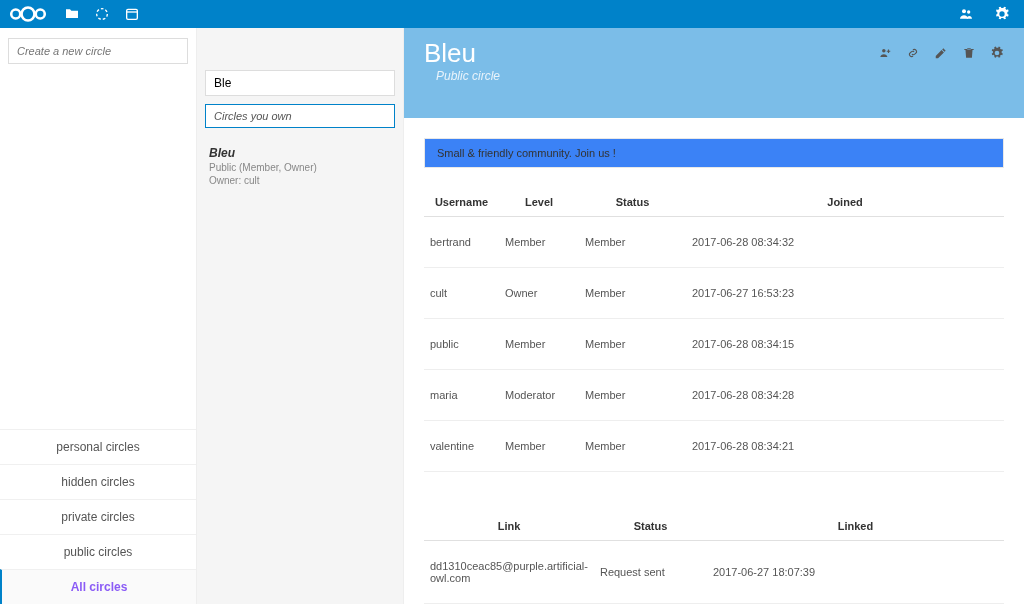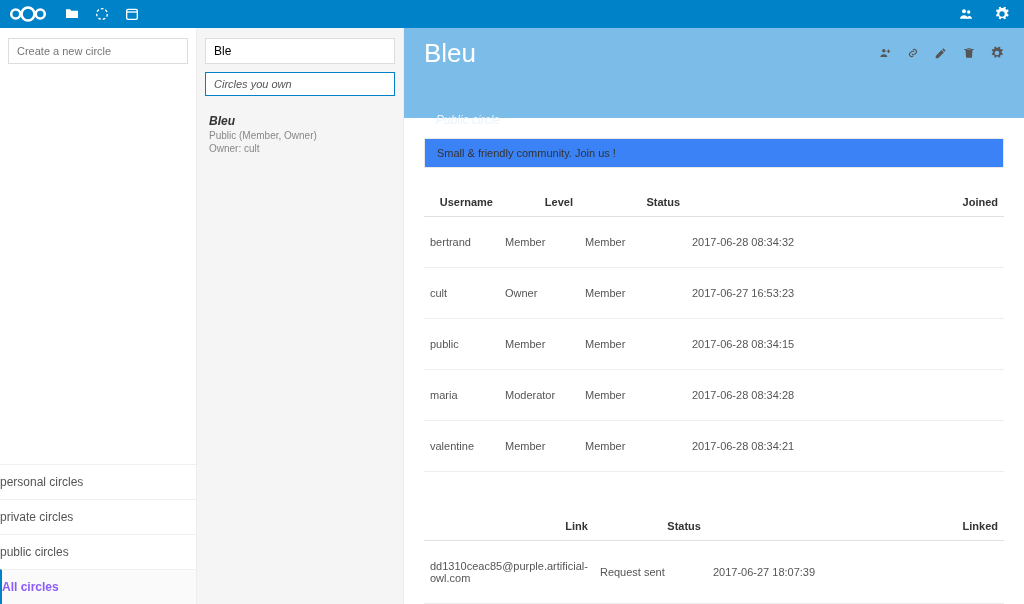--- a/index.html
+++ b/index.html
@@ -13,49 +13,49 @@
 .topicon svg { width: 16px; height: 16px; }
 .topicon.active::after { content: ''; position: absolute; bottom: -6px; left: 50%; transform: translateX(-50%); width: 0; height: 0; border-left: 6px solid transparent; border-right: 6px solid transparent; border-bottom: 6px solid #fff; }
 .topbar-right { display: flex; align-items: center; gap: 8px; }
 
 
 .layout { display: flex; height: calc(604px - 28px); }
 
 
 .sidebar-left { width: 197px; background: #fff; border-right: 1px solid #eee; display: flex; flex-direction: column; }
 .create-wrap { padding: 10px 8px; }
-.create-input { width: 100%; height: 26px; border: 1px solid #ddd; padding: 0 8px; font-size: 11px; color: #999; }
+.create-input { width: 100%; height: 26px; border: 1px solid #ddd; padding: 0 8px; font-size: 11px; color: #999; font-style: italic; }
 .nav-spacer { flex: 1; }
 .nav-list { }
-.nav-item { padding: 10px 0; font-size: 12px; color: #555; cursor: pointer; border-top: 1px solid #f0f0f0; }
+.nav-item { padding: 10px 16px; font-size: 12px; color: #555; cursor: pointer; border-top: 1px solid #f0f0f0; text-align: center; }
 .nav-item.active { font-weight: bold; color: #8b5cf6; border-left: 2px solid #0082c9; background: #fafafa; }
 
 
 .sidebar-mid { width: 207px; background: #f5f5f5; border-right: 1px solid #eee; padding: 10px 8px; }
-.search-input { width: 100%; height: 26px; border: 1px solid #ddd; padding: 0 8px; font-size: 12px; background: #fff; margin-bottom: 8px; }
+.search-input { width: 100%; height: 26px; border: 1px solid #ddd; padding: 0 8px; font-size: 12px; background: #fff; margin-bottom: 8px; margin-top: 32px; }
 .filter-select { width: 100%; height: 24px; border: 1px solid #0082c9; padding: 0 8px; font-size: 11px; font-style: italic; color: #555; background: #fff; cursor: pointer; display: flex; align-items: center; text-align: right; }
 .circle-entry { margin-top: 18px; padding: 0 4px; }
 .circle-entry-name { font-weight: bold; font-style: italic; color: #333; font-size: 12px; }
 .circle-entry-meta { font-size: 10px; color: #888; margin-top: 2px; }
 
 
 .main { flex: 1; background: #fff; overflow: auto; }
 .main-header { background: #7bbde8; padding: 10px 20px; display: flex; justify-content: space-between; align-items: flex-start; height: 90px; }
 .title-block { }
 .circle-title { font-size: 26px; color: #fff; font-weight: 300; }
-.circle-subtitle { font-size: 12px; color: #e8f3fb; font-style: italic; margin-left: 12px; margin-top: 44px; }
+.circle-subtitle { font-size: 12px; color: #e8f3fb; font-style: italic; margin-left: 12px; }
 .header-actions { display: flex; gap: 14px; margin-top: 8px; }
 .header-actions .hicon { cursor: pointer; }
 .header-actions svg { width: 14px; height: 14px; }
 
 .desc-bar { margin: 20px 20px 0 20px; background: #3b82f6; padding: 8px 12px; font-size: 11px; color: #333; border: 1px solid #e8e8e8; }
 
 .section { margin: 20px 20px 0 20px; }
 table { width: 100%; border-collapse: collapse; font-size: 11px; }
-th { text-align: right; padding: 8px 6px; color: #333; font-weight: bold; border-bottom: 1px solid #e0e0e0; }
+th { text-align: center; padding: 8px 6px; color: #333; font-weight: bold; border-bottom: 1px solid #e0e0e0; }
 td { padding: 19px 6px; color: #555; border-bottom: 1px solid #eee; }
 .col-username { width: 75px; }
 .col-level { width: 80px; }
 .col-status { width: 107px; }
 .col-joined { }
 .col-link { width: 165px; }
 .col-linkstatus { width: 113px; }
 .col-linked { }
 </style>
 </head>
@@ -108,20 +108,21 @@
 
 <div class="layout">
 
   <div class="sidebar-left">
     <div class="create-wrap">
       <input class="create-input" placeholder="Create a new circle" style="">
     </div>
     <div class="nav-spacer"></div>
     <div class="nav-list">
       <div class="nav-item">personal circles</div>
+      <div class="nav-item">hidden circles</div>
       <div class="nav-item">private circles</div>
       <div class="nav-item">public circles</div>
       <div class="nav-item active">All circles</div>
     </div>
   </div>
 
   <div class="sidebar-mid">
     <input class="search-input" value="Ble" style="">
     <div class="filter-select">Circles you own</div>
     <div class="circle-entry">

